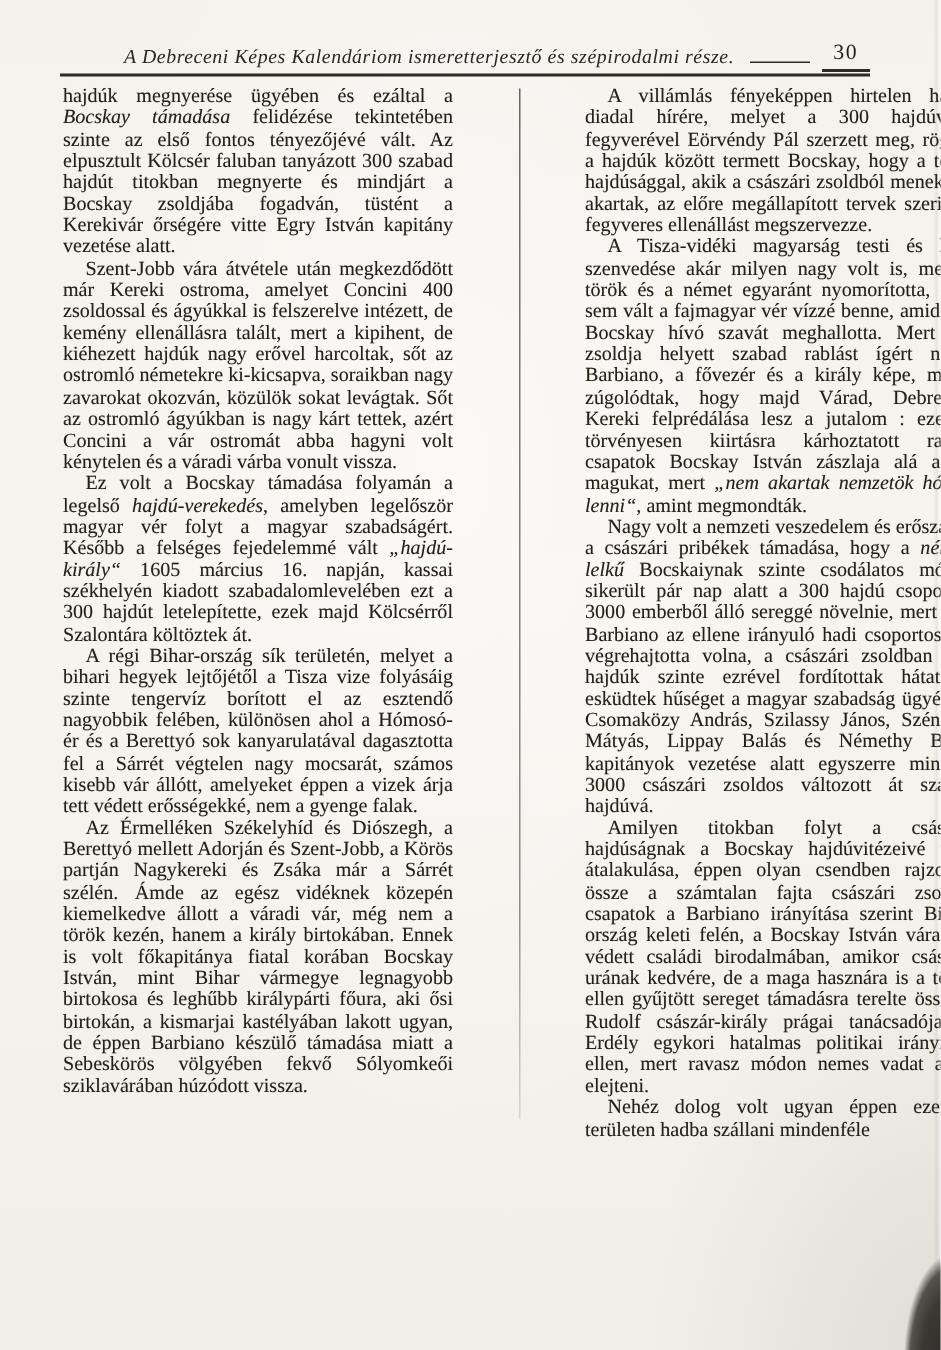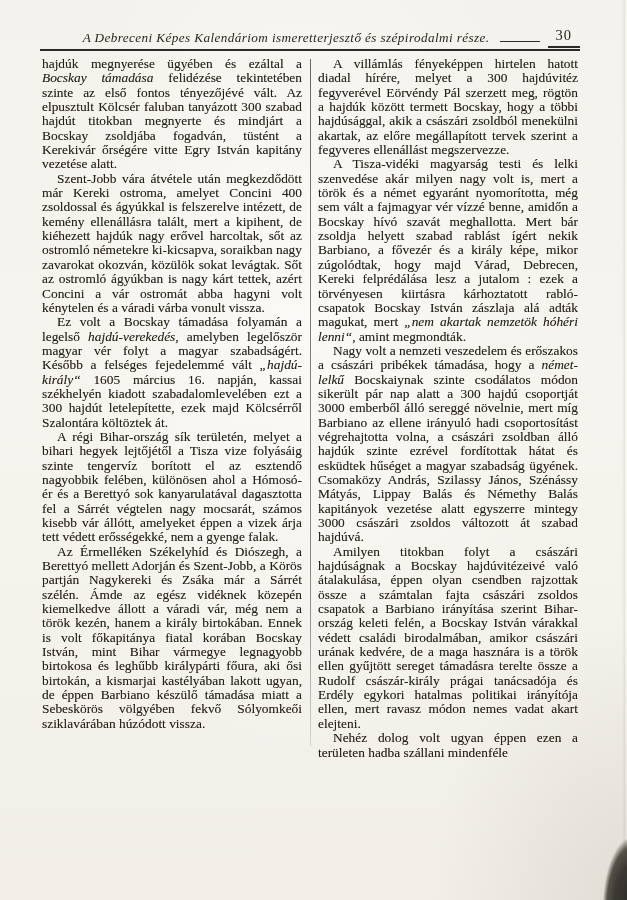--- a/index.html
+++ b/index.html
@@ -47,20 +47,21 @@
     border-bottom: 2px solid #2e2a25;
     margin-bottom: -2px;
     color: #221e19;
   }
 
   
   .content {
     display: flex;
     align-items: stretch;
     margin: 6px 46px 0 42px;
+    gap: 36px;
   }
   .col {
     flex: 0 0 260px;
     width: 260px;
     font-size: 13.4px;
     line-height: 14.35px;
     text-align: justify;
     color: #262118;
     text-shadow: 0 0 0.5px rgba(40,32,20,0.35);
   }

